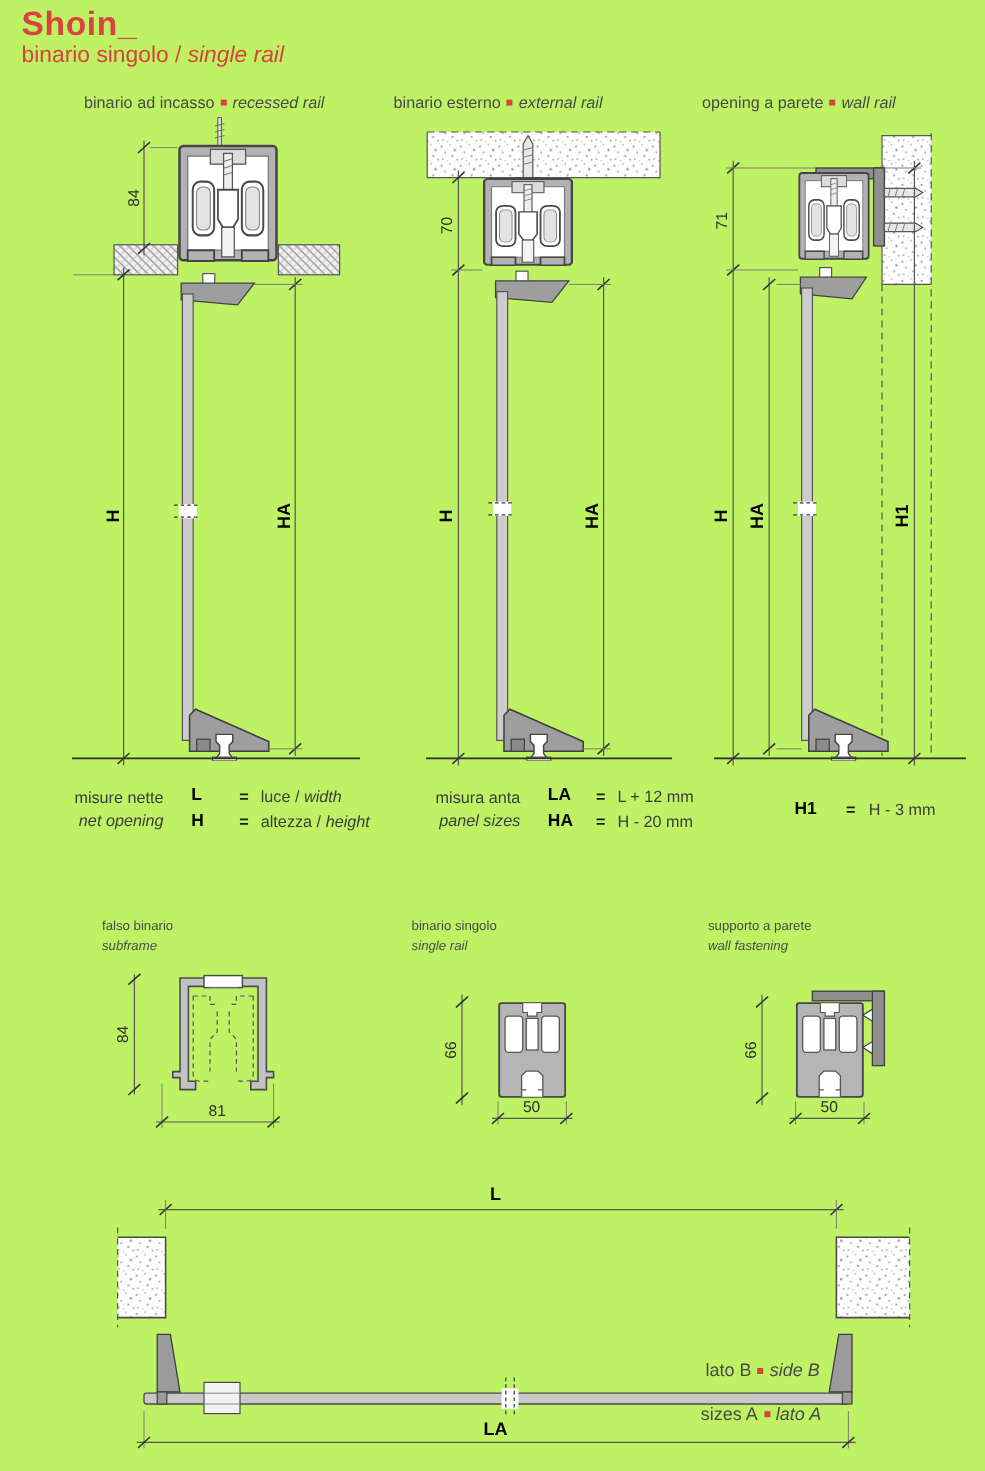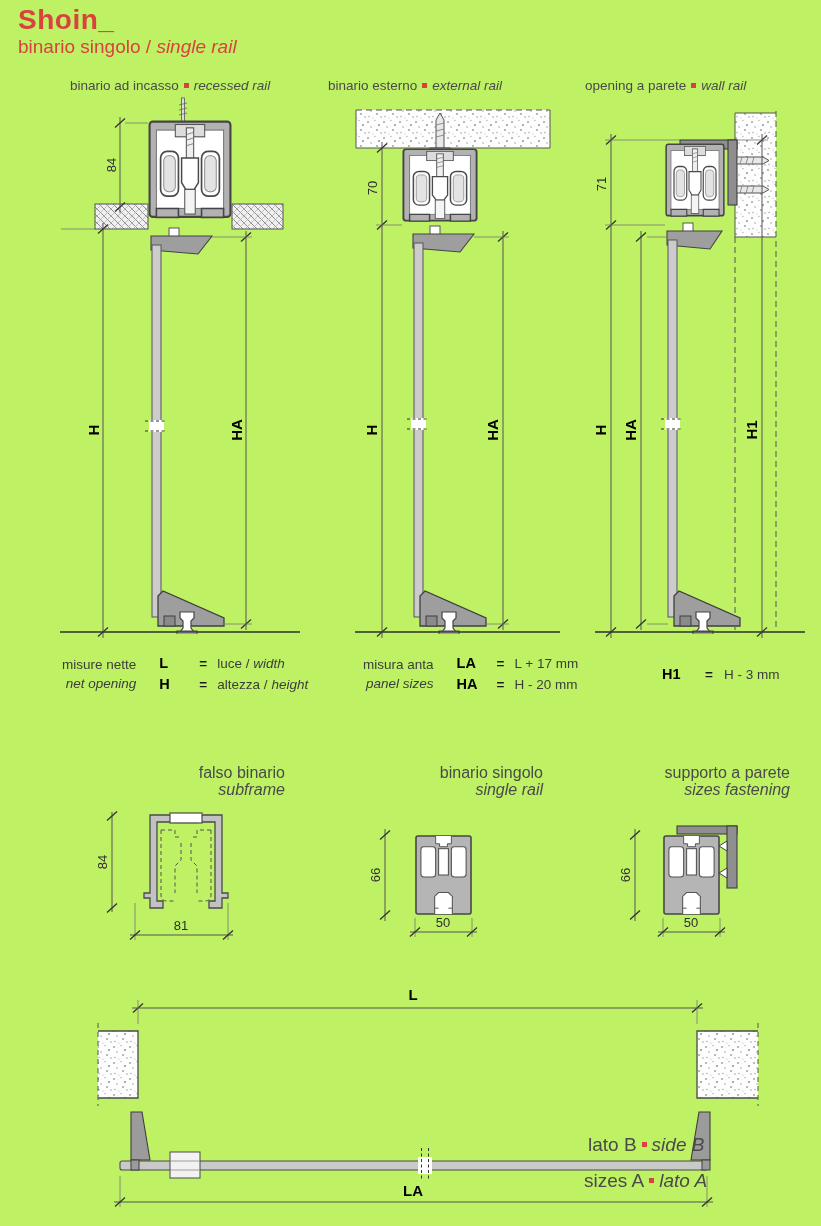--- a/index.html
+++ b/index.html
@@ -7,34 +7,34 @@
         font-family:"Liberation Sans",sans-serif;color:#4a4a4a;}
   .abs{position:absolute;}
   
   .brand{font-size:28px;font-weight:bold;color:#d9423e;letter-spacing:.5px;}
   .brand-sub{font-size:19px;font-weight:normal;color:#d9423e;}
   .brand-sub i{font-style:italic;}
   
   .sec-title{font-size:13.5px;color:#4a4a4a;text-align:left;white-space:nowrap;}
   .sec-title i{font-style:italic;}
   .sq{display:inline-block;width:5px;height:5px;background:#d9423e;margin:0 5px 2px 5px;vertical-align:middle;}
-  .two-line{line-height:17px;text-align:right;font-size:16px;}
+  .two-line{line-height:17px;text-align:left;font-size:11px;}
   
   .leg{display:flex;align-items:center;font-size:13.5px;color:#3c3c3c;}
   .leg .lbl{text-align:right;line-height:19px;padding-right:11px;}
   .leg .div{border-left:1.5px solid #2e2e2e;}
   .leg .rows{padding-left:11px;line-height:21px;}
   .leg .row{display:flex;}
   .leg .sym{font-weight:bold;color:#000;width:30px;font-size:14.5px;}
   .leg .eq{width:28px;text-align:center;font-weight:bold;color:#1a1a1a;}
   .leg i{font-style:italic;}
   .h1rule{display:flex;font-size:13.5px;color:#3c3c3c;line-height:21px;}
   .h1rule .sym{font-weight:bold;color:#000;width:32px;font-size:14.5px;}
   .h1rule .eq{width:30px;text-align:center;font-weight:bold;color:#1a1a1a;}
-  .lato{font-size:19px;color:#4a4a4a;white-space:nowrap;}
+  .lato{font-size:15px;color:#4a4a4a;white-space:nowrap;}
   .lato i{font-style:italic;}
   
   svg text{font-family:"Liberation Sans",sans-serif;}
   .dimnum{font-size:13px;fill:#2e2e2e;}
   .dimsym{font-size:15px;font-weight:bold;fill:#000;}
 </style>
 </head>
 <body>
 
 <div class="page">
@@ -256,21 +256,21 @@
   <div class="abs leg" style="left:363px;top:653px">
     <div class="lbl">
       <div>misura anta</div>
       <i>panel sizes</i>
     </div>
     <div class="div"></div>
     <div class="rows">
       <div class="row">
         <span class="sym">LA</span>
         <span class="eq">=</span>
-        <span>L + 17 mm</span>
+        <span>L + 12 mm</span>
       </div>
       <div class="row">
         <span class="sym">HA</span>
         <span class="eq">=</span>
         <span>H - 20 mm</span>
       </div>
     </div>
   </div>
 
   <div class="abs h1rule" style="left:662px;top:664px">
@@ -282,21 +282,21 @@
   <div class="abs two-line" style="left:85px;top:764px;width:200px">
     <div>falso binario</div>
     <i>subframe</i>
   </div>
   <div class="abs two-line" style="left:343px;top:764px;width:200px">
     <div>binario singolo</div>
     <i>single rail</i>
   </div>
   <div class="abs two-line" style="left:590px;top:764px;width:200px">
     <div>supporto a parete</div>
-    <i>sizes fastening</i>
+    <i>wall fastening</i>
   </div>
 
   <svg class="abs" style="left:95px;top:805px" width="170" height="148" viewBox="0 0 170 148">
     <path d="M55,10 L127,10 L127,88 L133,88 L133,93 L127,93 L127,103 L114,103 L114,96 L120,96 L120,17 L62,17 L62,96 L68,96 L68,103 L55,103 L55,93 L49,93 L49,88 L55,88 Z" fill="#c2c2c2" stroke="#4a4a4a" stroke-width="1.3"></path>
     <rect x="75" y="8" width="32" height="10" fill="#ffffff" stroke="#4a4a4a" stroke-width="1.2"></rect>
     <line x1="79" y1="18" x2="103" y2="18" stroke="#777777" stroke-width="0.8"></line>
     <g fill="none" stroke="#555555" stroke-width="1" stroke-dasharray="4,3">
       <path d="M66,25 L80,25 L80,32 L86,32 M116,25 L102,25 L102,32 L96,32"></path>
       <path d="M66,25 L66,90 Q66,96 72,96 L80,96 M116,25 L116,90 Q116,96 110,96 L102,96"></path>
       <path d="M86,38 L86,55 L80,61 L80,88 M96,38 L96,55 L102,61 L102,88"></path>

